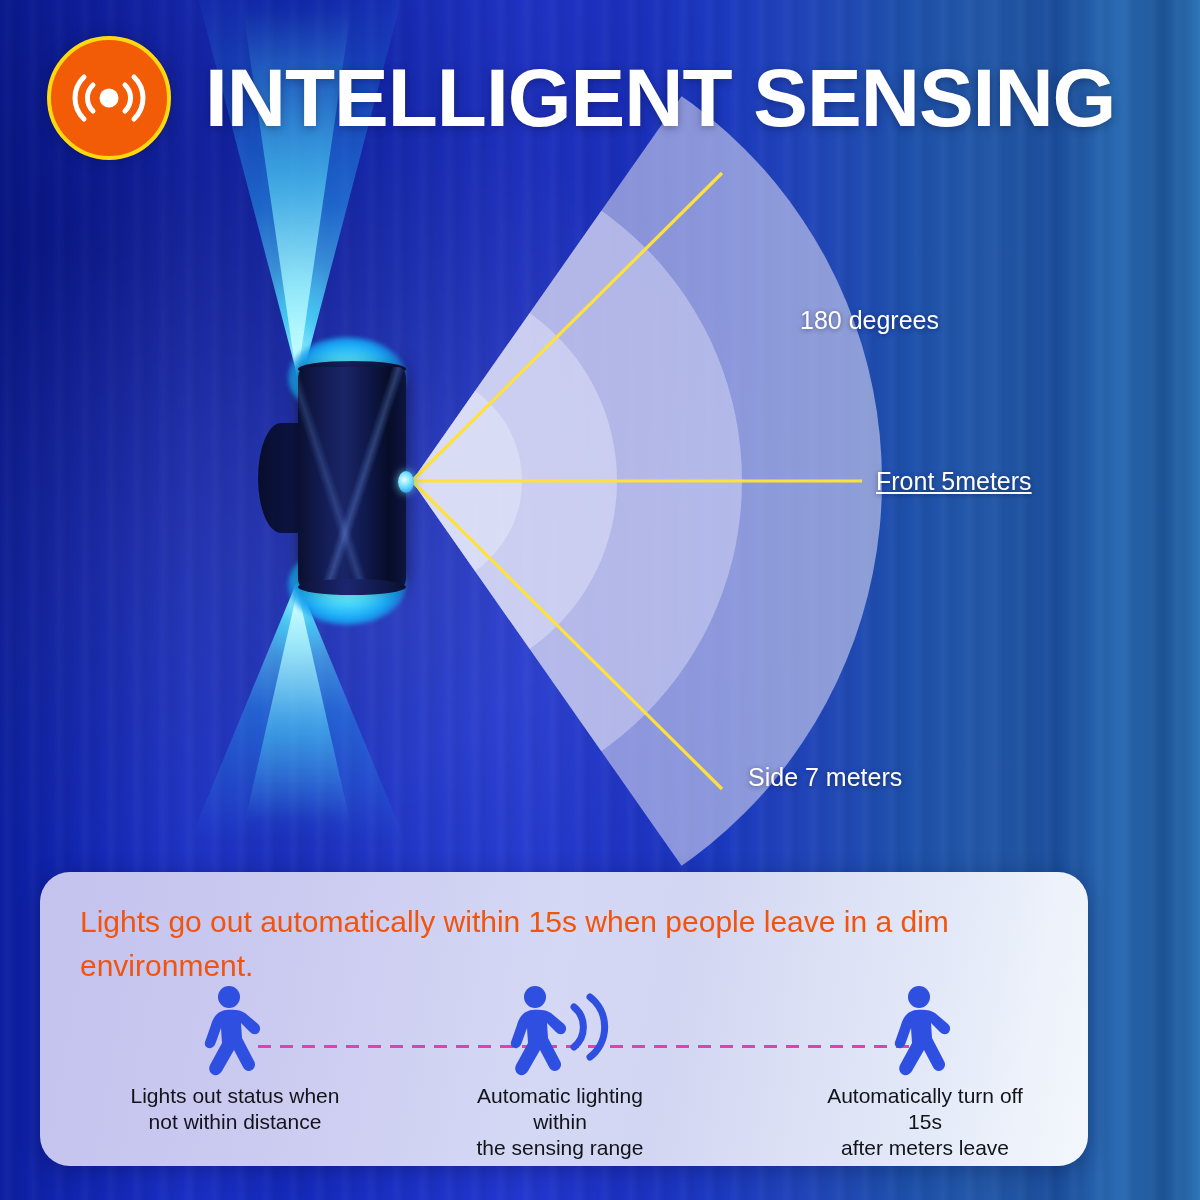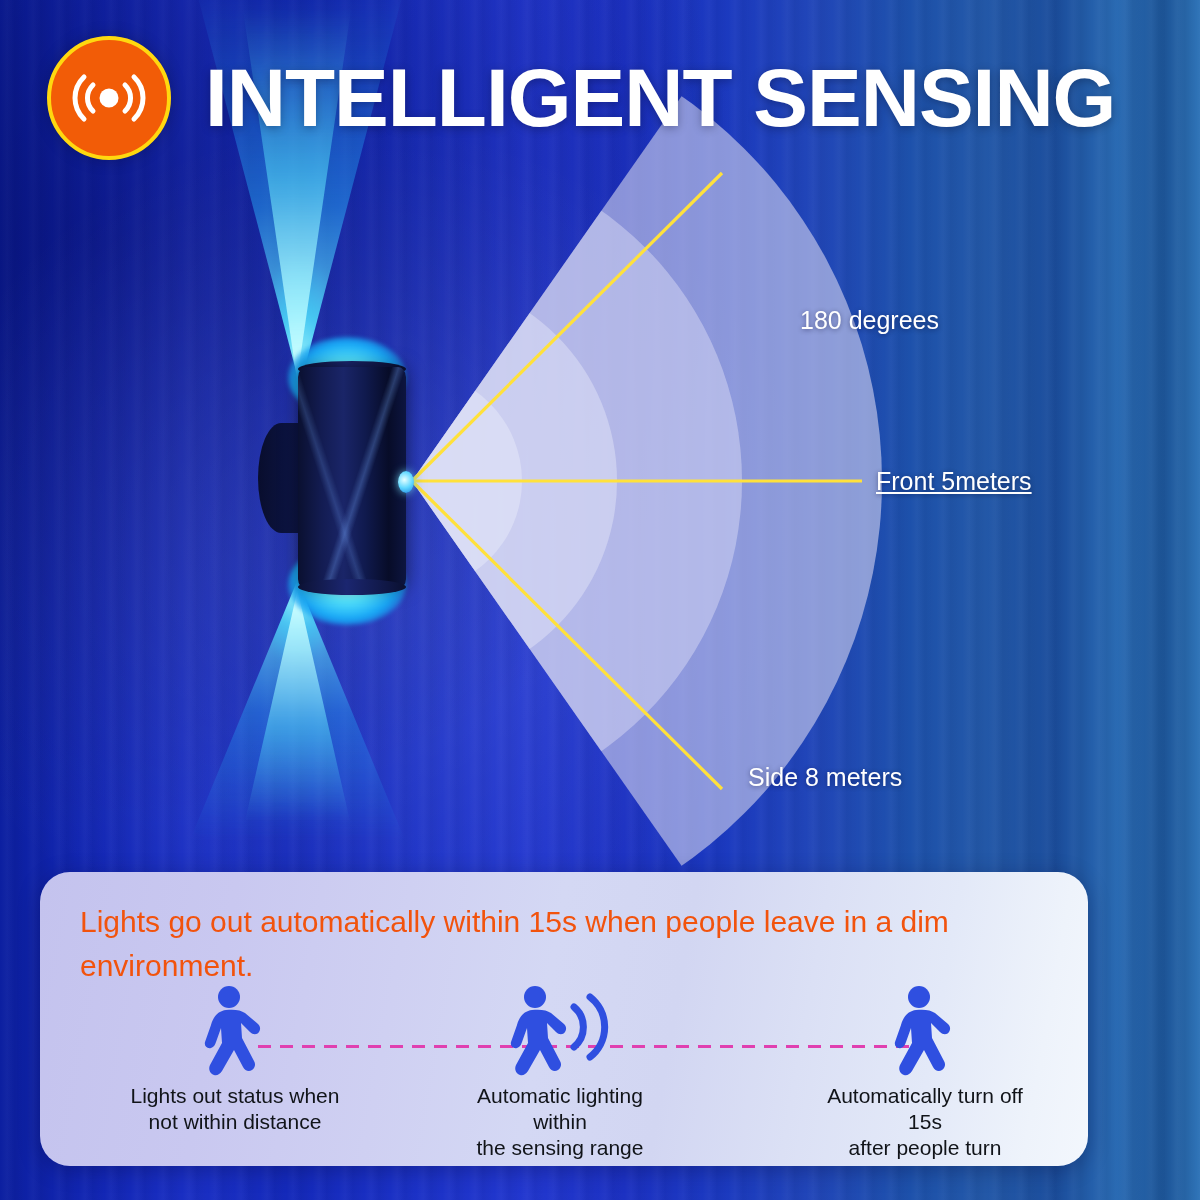--- a/index.html
+++ b/index.html
@@ -161,21 +161,21 @@
         <path d="M23,26 A18,18 0 0 0 23,52"></path>
         <path d="M64,18 A29,29 0 0 1 64,60"></path>
         <path d="M14,18 A29,29 0 0 0 14,60"></path>
       </g>
     </svg>
   </div>
   <div class="title">INTELLIGENT SENSING</div>
 
   <div class="mlabel" id="lbl-deg">180 degrees</div>
   <div class="mlabel" id="lbl-front">Front 5meters</div>
-  <div class="mlabel" id="lbl-side">Side 8 meters</div>
+  <div class="mlabel" id="lbl-side">Side 7 meters</div>
 
   <div class="panel">
     <div class="panel-head">Lights go out automatically within 15s when people leave in a dim environment.</div>
   </div>
 
   <svg class="track" viewBox="0 0 656 3" preserveAspectRatio="none">
     <line x1="0" y1="1.5" x2="656" y2="1.5" stroke="#e040b0" stroke-width="3" stroke-dasharray="13 9"></line>
   </svg>
 
   <div class="fig" id="fig1">
@@ -220,16 +220,16 @@
         <g fill="#2f4fe0">
           <circle cx="31" cy="12" r="11"></circle>
           <path d="M28,25 C20,26 15,32 13,40 L7,57 C6,61 9,64 13,63 C16,62 17,60 18,57 L23,43 L24,58
                    L12,80 C10,84 12,89 16,90 C19,91 22,89 24,86 L36,65 L45,82 C47,86 51,87 54,85
                    C57,83 58,79 56,76 L44,53 L43,38 L52,47 C55,50 59,50 61,47 C63,44 62,41 60,39
                    L47,28 C43,25 36,24 28,25 Z"></path>
         </g>
       </svg>
     </div>
     <div class="cap">Automatically turn off 15s
-after people turn</div>
+after meters leave</div>
   </div>
 
 </div>
 
 </body></html>

